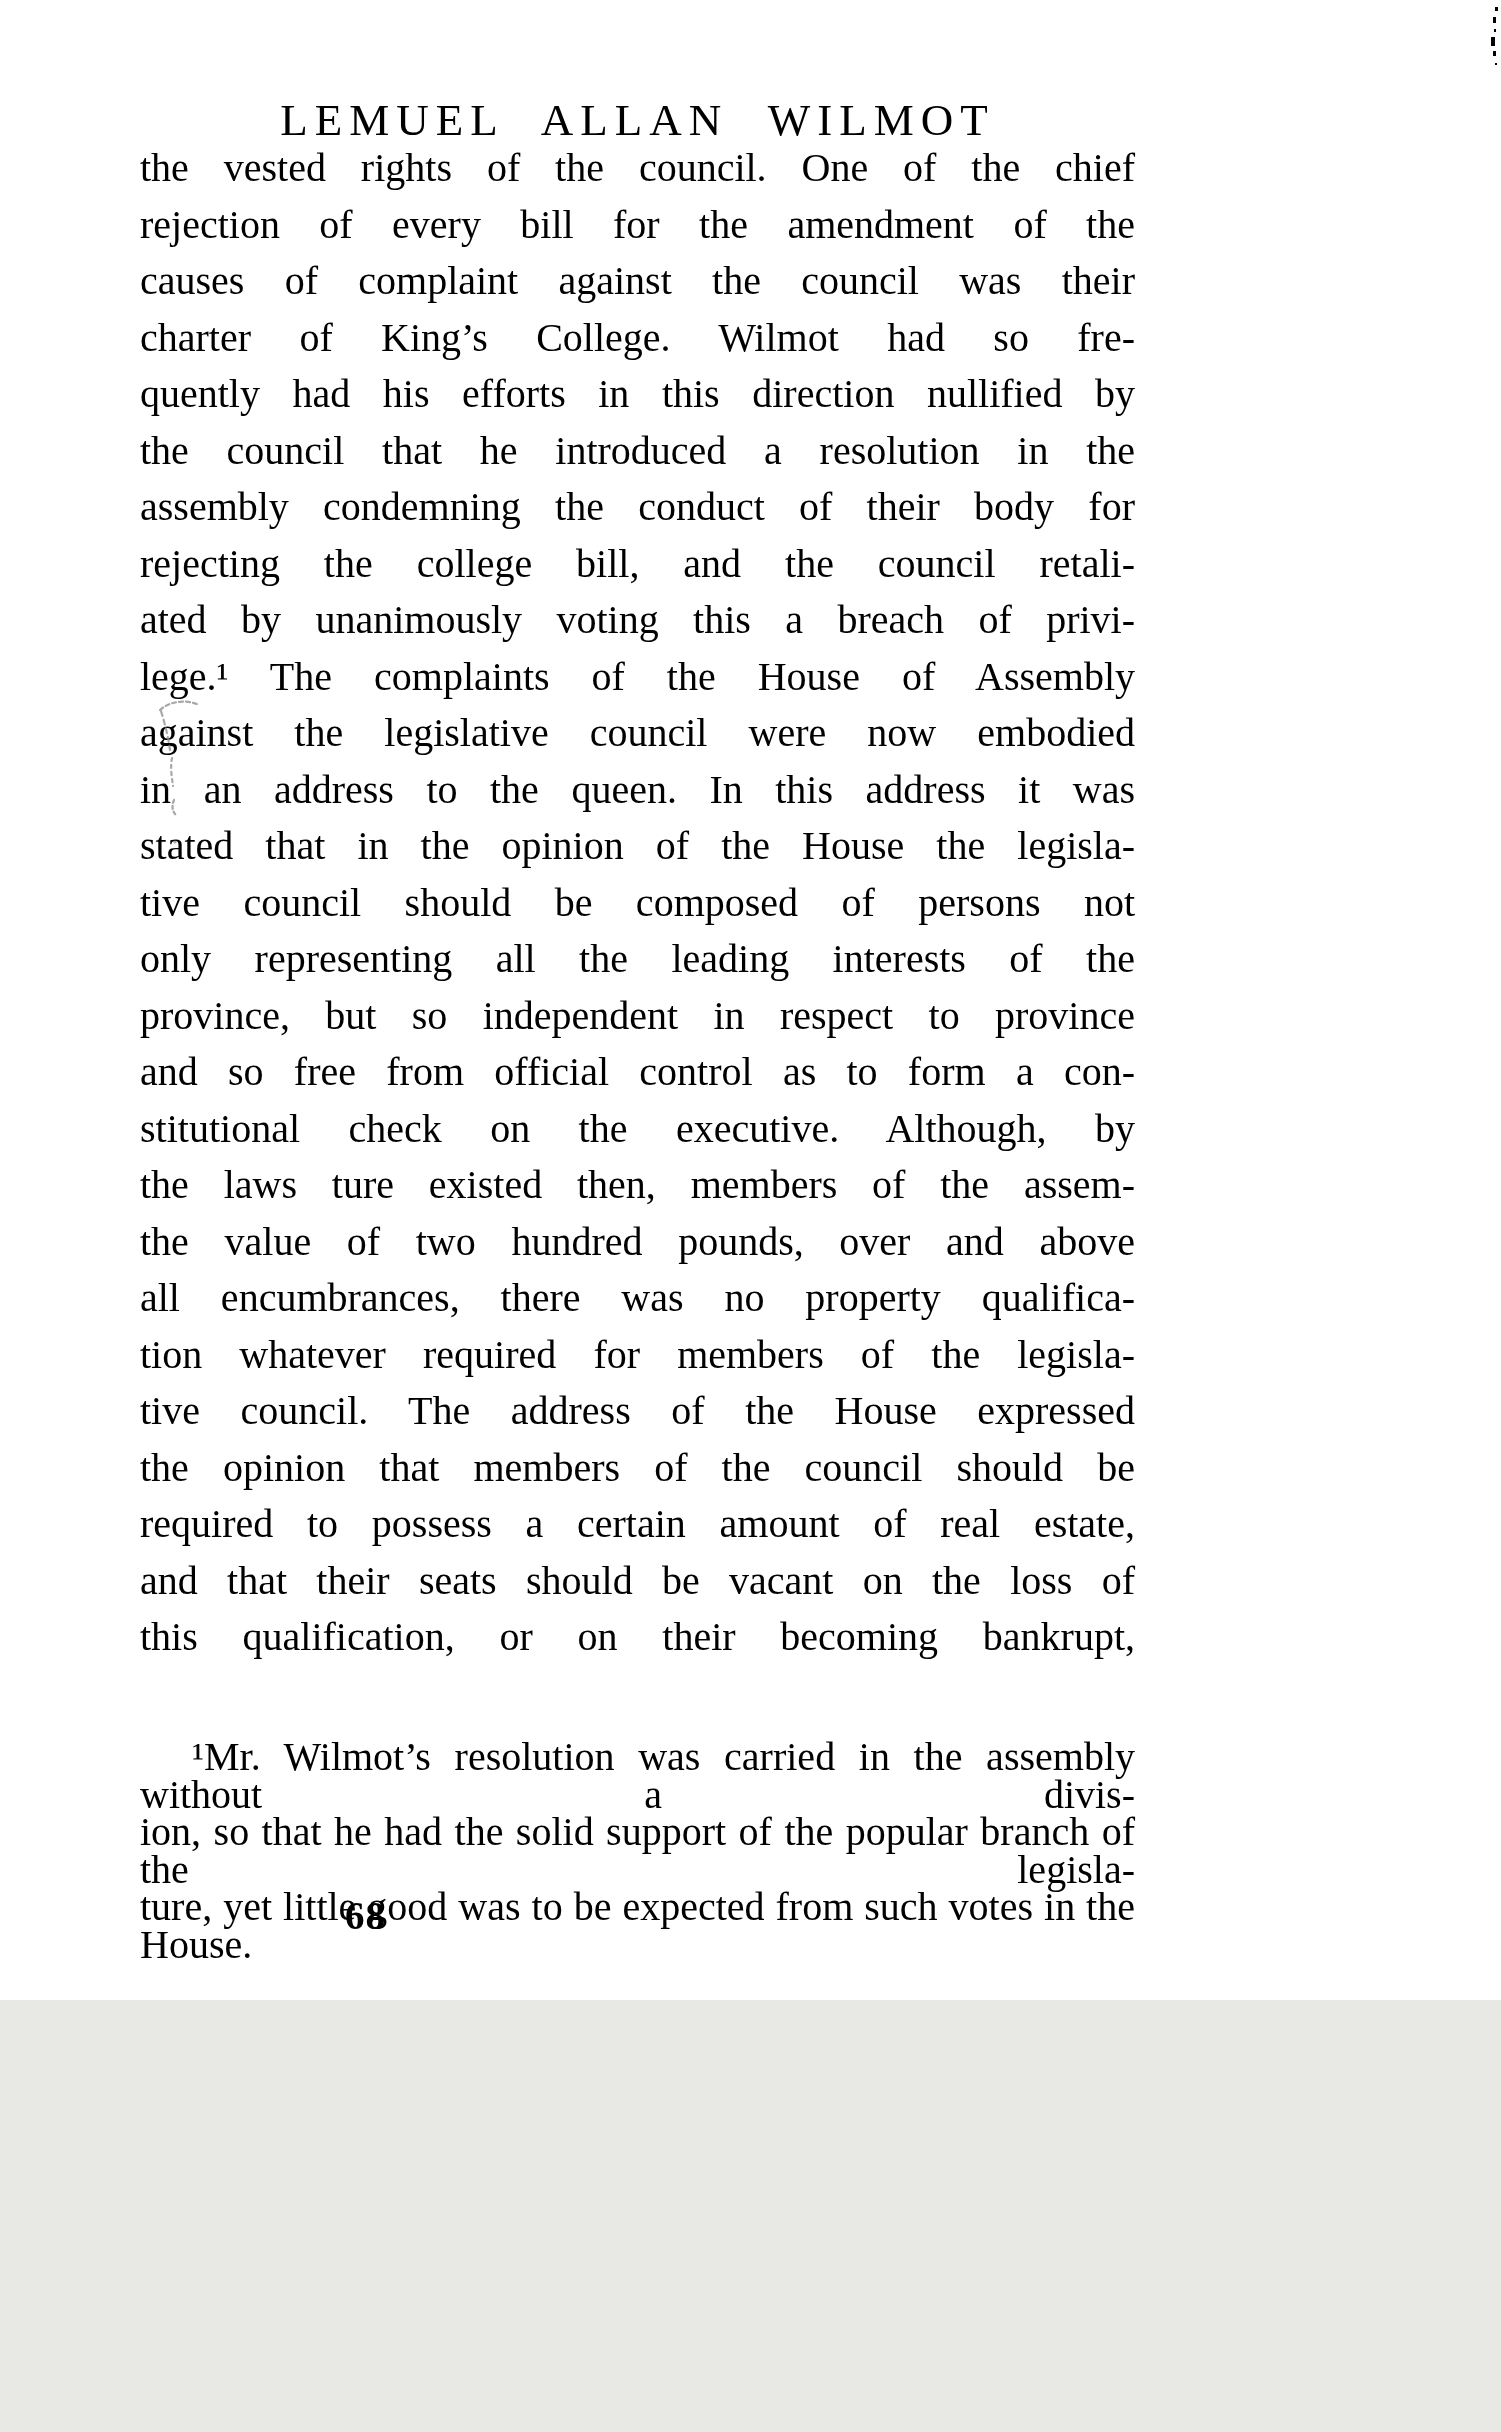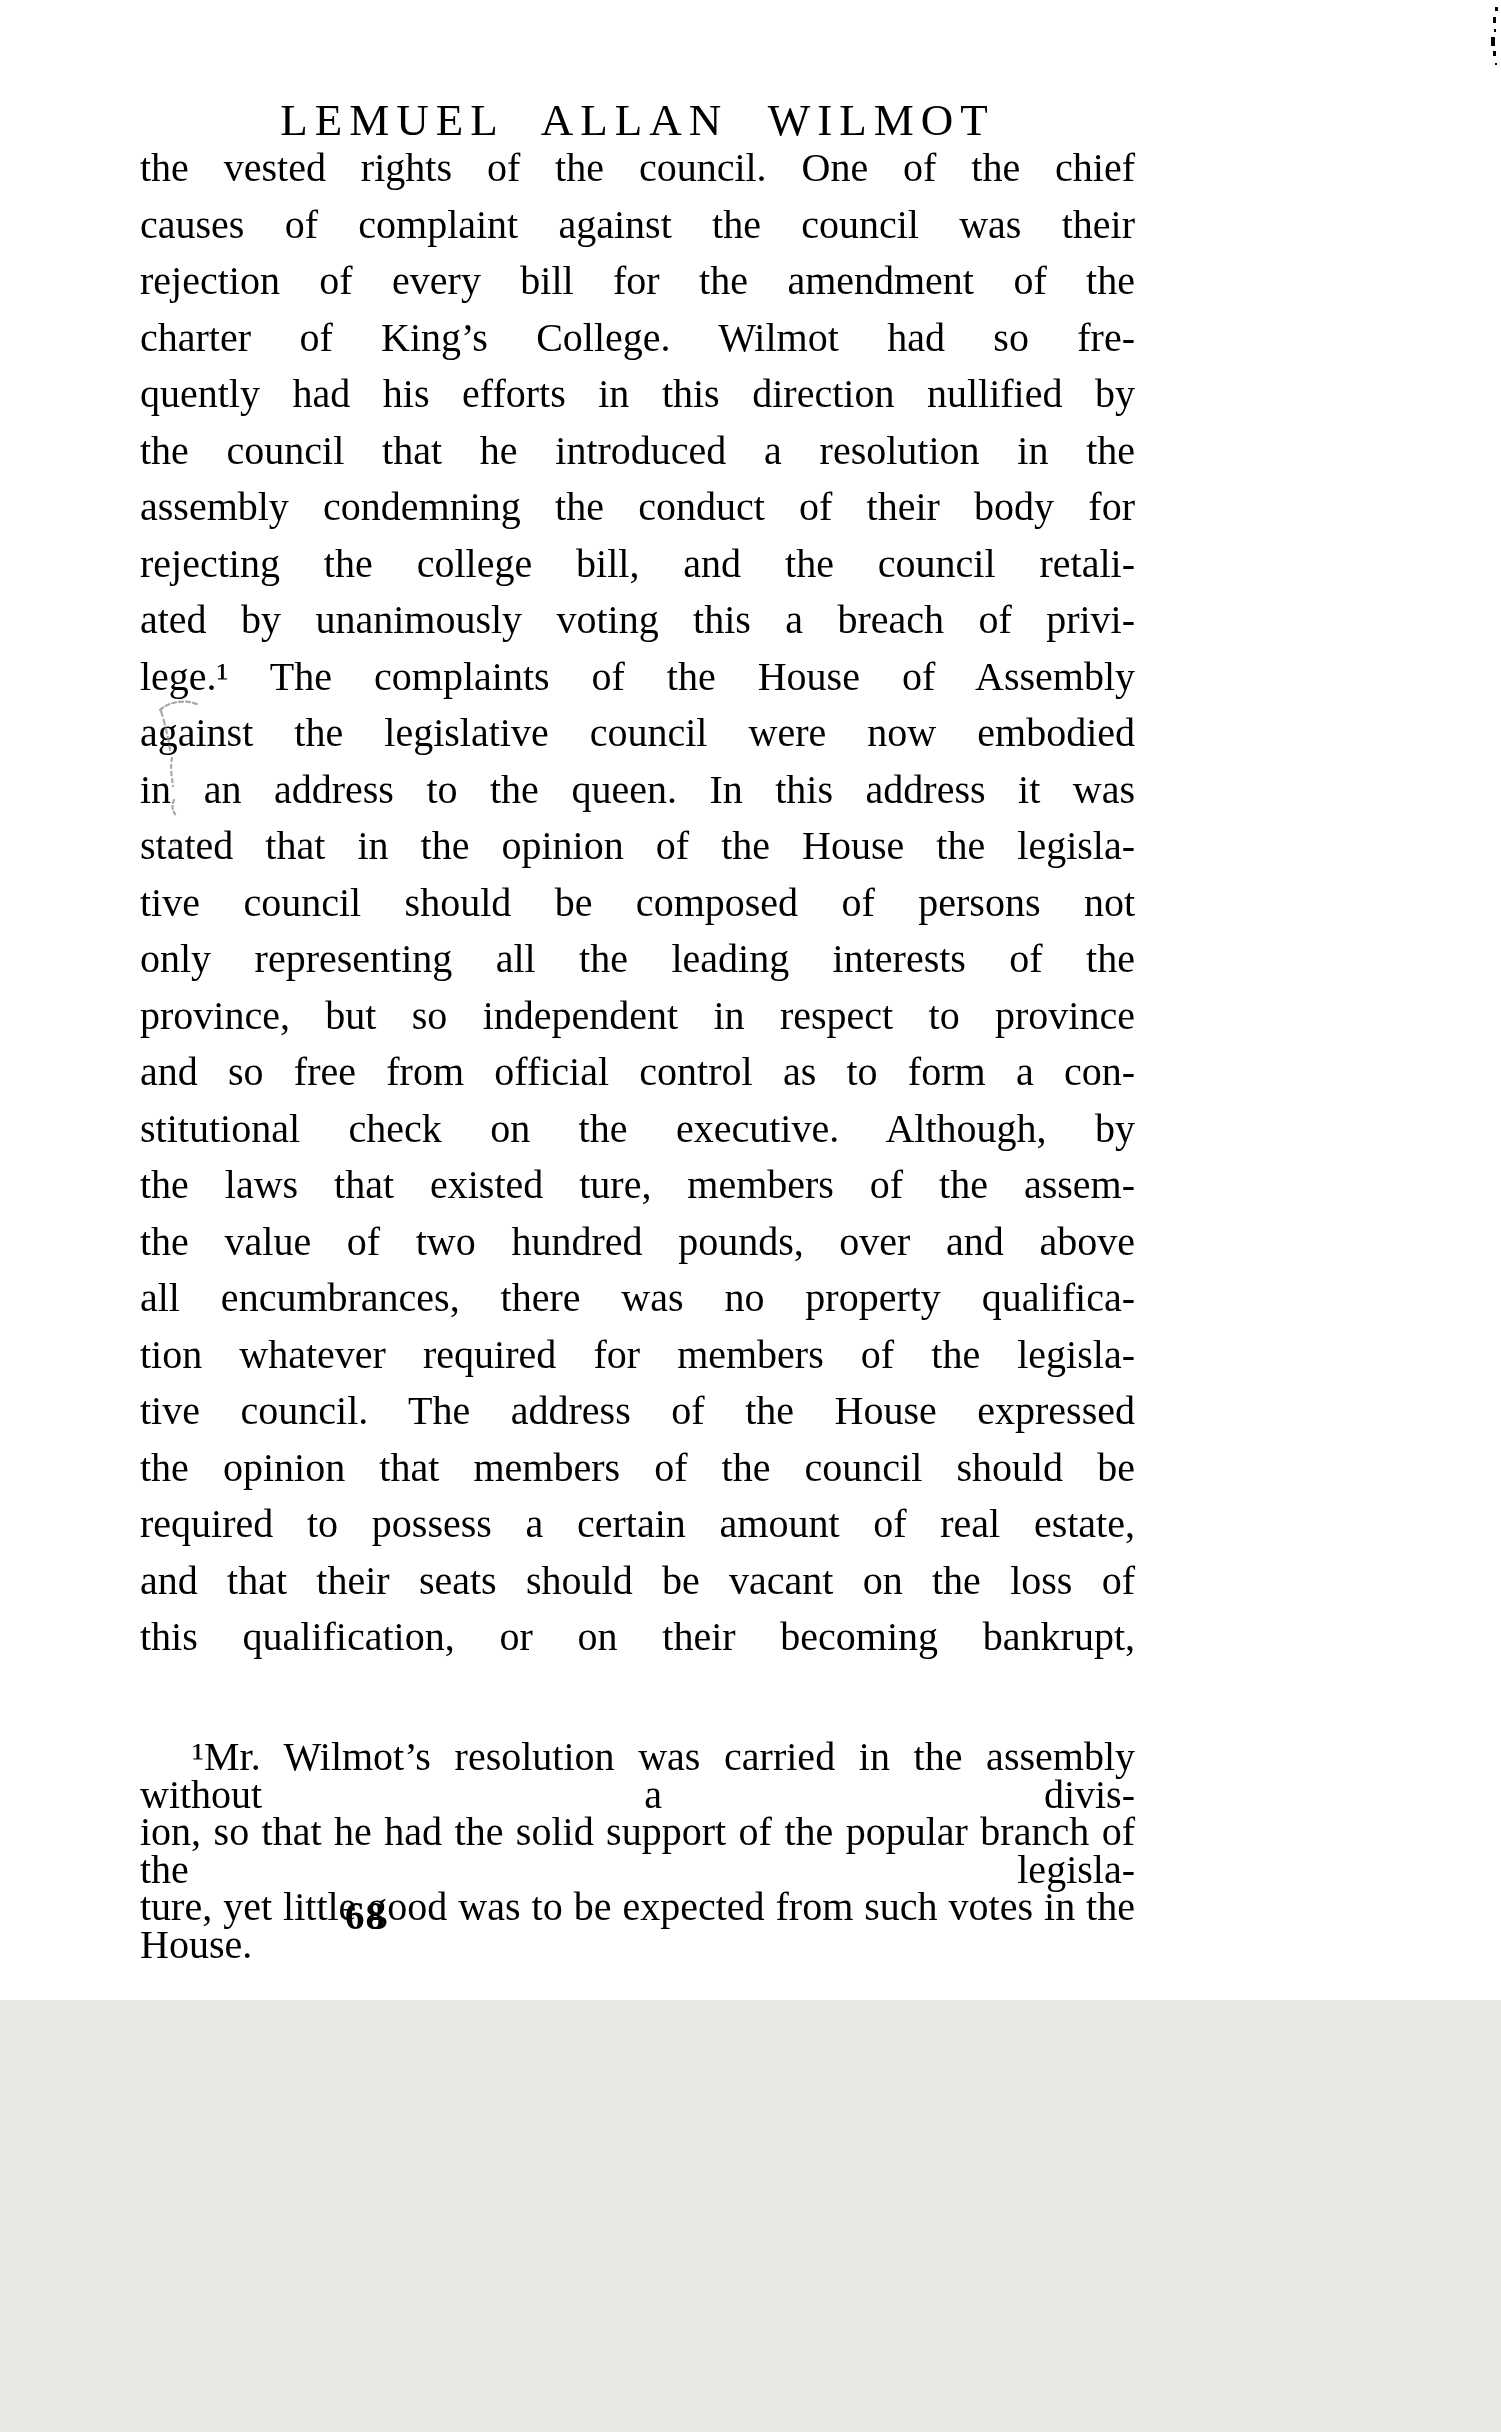--- a/index.html
+++ b/index.html
@@ -102,38 +102,38 @@
 </style>
 </head>
 <body>
 
 <div class="page">
 
   <div class="header">LEMUEL ALLAN WILMOT</div>
 
   <div class="body-text">
       <div class="line">the vested rights of the council.  One of the chief</div>
+      <div class="line">rejection of every bill for the amendment of the</div>
       <div class="line">causes of complaint against the council was their</div>
-      <div class="line">rejection of every bill for the amendment of the</div>
       <div class="line">charter of King’s College.  Wilmot had so fre-</div>
       <div class="line">quently had his efforts in this direction nullified by</div>
       <div class="line">the council that he introduced a resolution in the</div>
       <div class="line">assembly condemning the conduct of their body for</div>
       <div class="line">rejecting the college bill, and the council retali-</div>
       <div class="line">ated by unanimously voting this a breach of privi-</div>
       <div class="line">lege.¹  The complaints of the House of Assembly</div>
       <div class="line">against the legislative council were now embodied</div>
       <div class="line">in an address to the queen.  In this address it was</div>
       <div class="line">stated that in the opinion of the House the legisla-</div>
       <div class="line">tive council should be composed of persons not</div>
       <div class="line">only representing all the leading interests of the</div>
       <div class="line">province, but so independent in respect to province</div>
       <div class="line">and so free from official control as to form a con-</div>
       <div class="line">stitutional check on the executive.  Although, by</div>
-      <div class="line">the laws that existed ture, members of the assem-</div>
+      <div class="line">the laws ture existed then, members of the assem-</div>
       <div class="line">the value of two hundred pounds, over and above</div>
       <div class="line">all encumbrances, there was no property qualifica-</div>
       <div class="line">tion whatever required for members of the legisla-</div>
       <div class="line">tive council.  The address of the House expressed</div>
       <div class="line">the opinion that members of the council should be</div>
       <div class="line">required to possess a certain amount of real estate,</div>
       <div class="line">and that their seats should be vacant on the loss of</div>
       <div class="line">this qualification, or on their becoming bankrupt,</div>
     </div>
 

